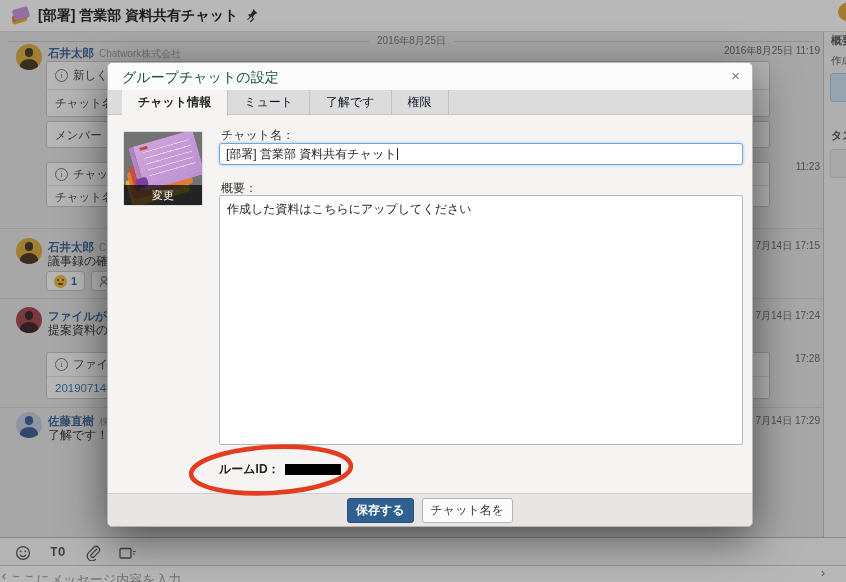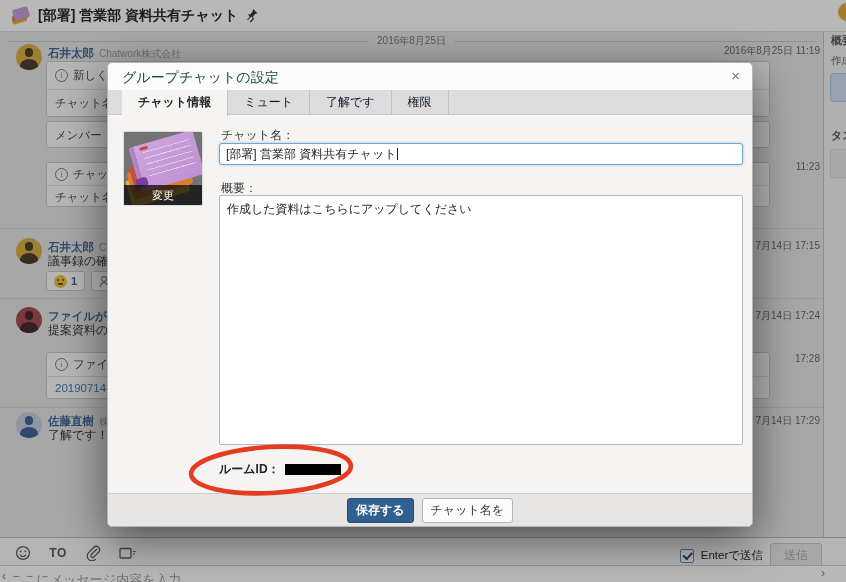--- a/index.html
+++ b/index.html
@@ -55,21 +55,21 @@
   
   .sidebar{position:absolute;left:823px;top:32px;width:23px;height:505px;background:#f2f2f2;border-left:1px solid #c2c2c2;overflow:hidden;z-index:1;box-sizing:border-box;}
   .sidebar .sb-label{position:absolute;left:7px;font-size:11px;font-weight:bold;color:#555;white-space:nowrap;}
   .sidebar .sb-text{position:absolute;left:7px;font-size:10.5px;color:#666;white-space:nowrap;}
   .sb-bluebox{position:absolute;left:6px;top:41px;width:40px;height:27px;background:#cfe2f3;border:1px solid #a9c7e2;border-radius:3px;}
   .sb-graybox{position:absolute;left:6px;top:117px;width:40px;height:27px;background:#eaeaea;border:1px solid #d8d8d8;border-radius:3px;}
 
   
   .composer{position:absolute;left:0;top:537px;width:846px;height:45px;background:#fafafa;border-top:1px solid #b9b9b9;box-sizing:border-box;z-index:1;}
   .composer .tools{position:absolute;left:14px;top:6px;display:flex;align-items:center;gap:17px;}
-  .tool{width:18px;height:18px;display:flex;align-items:center;justify-content:center;}
+  .tool{width:18px;height:18px;display:flex;align-items:center;justify-content:center;font-family:Liberation Mono, monospace;}
   .to-label{font-size:12px;font-weight:bold;color:#555;letter-spacing:.5px;}
   .send-area{position:absolute;right:24px;top:5px;display:flex;align-items:center;gap:7px;}
   .checkbox{width:12px;height:12px;border:1.5px solid #5b8cc7;border-radius:2px;background:#fff;position:relative;}
   .checkbox::after{content:"";position:absolute;left:2px;top:2px;width:7px;height:3.5px;border-left:2px solid #2d4460;border-bottom:2px solid #2d4460;transform:rotate(-48deg);}
   .enter-label{font-size:11.5px;color:#222;}
   .send-btn{font-size:12px;color:#aaa;background:#e8e8e8;border:1px solid #c9c9c9;border-radius:3px;padding:3px 13px;}
   .input-strip{position:absolute;left:0;top:565px;width:846px;height:17px;background:#fff;border-top:1px solid #ccc;box-sizing:border-box;z-index:1;}
   .placeholder{position:absolute;left:10px;top:5px;font-size:13px;color:#9a9a9a;white-space:nowrap;}
   .corner{position:absolute;font-size:12px;color:#777;z-index:1;}
 
@@ -242,25 +242,20 @@
           <path d="M11.6 4.2L6.2 9.6a1.8 1.8 0 0 0 2.5 2.5l5-5a3.4 3.4 0 0 0-4.8-4.8L3.6 7.6a4.8 4.8 0 0 0 6.8 6.8" fill="none" stroke="#555" stroke-width="1.3" stroke-linecap="round"></path>
         </svg>
       </span>
       <span class="tool">
         <svg width="18" height="15" viewBox="0 0 18 15">
           <rect x="1" y="2.5" width="11" height="9.5" rx="1" fill="none" stroke="#555" stroke-width="1.3"></rect>
           <path d="M14 5.5h2.6M14 8h2" stroke="#555" stroke-width="1.2"></path>
         </svg>
       </span>
     </div>
-    <div class="send-area">
-      <span class="checkbox"></span>
-      <span class="enter-label">Enterで送信</span>
-      <span class="send-btn">送信</span>
-    </div>
   </div>
   <div class="input-strip">
     <span class="placeholder">ここにメッセージ内容を入力</span>
   </div>
   <span class="corner" style="left:2px;top:569px;">‹</span>
   <span class="corner" style="left:821px;top:566px;">›</span>
 
   <div class="overlay"></div>
 
   <div class="modal">

